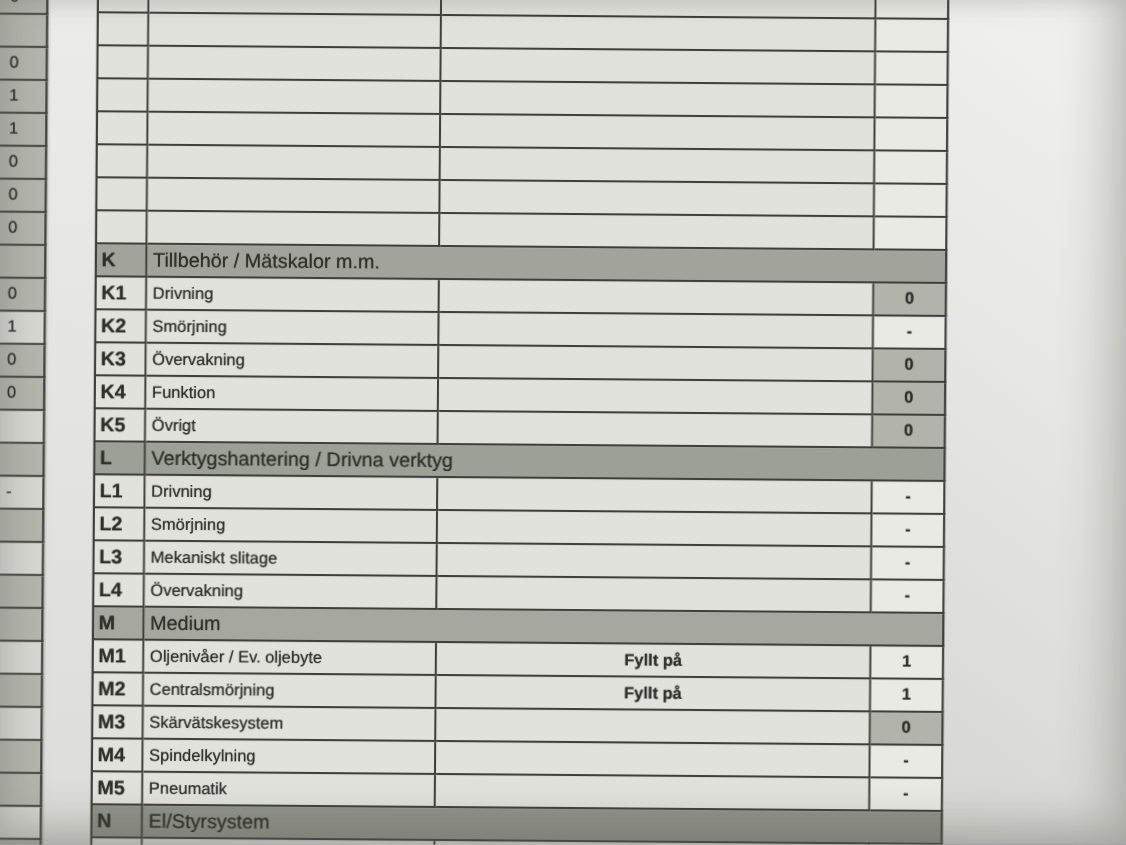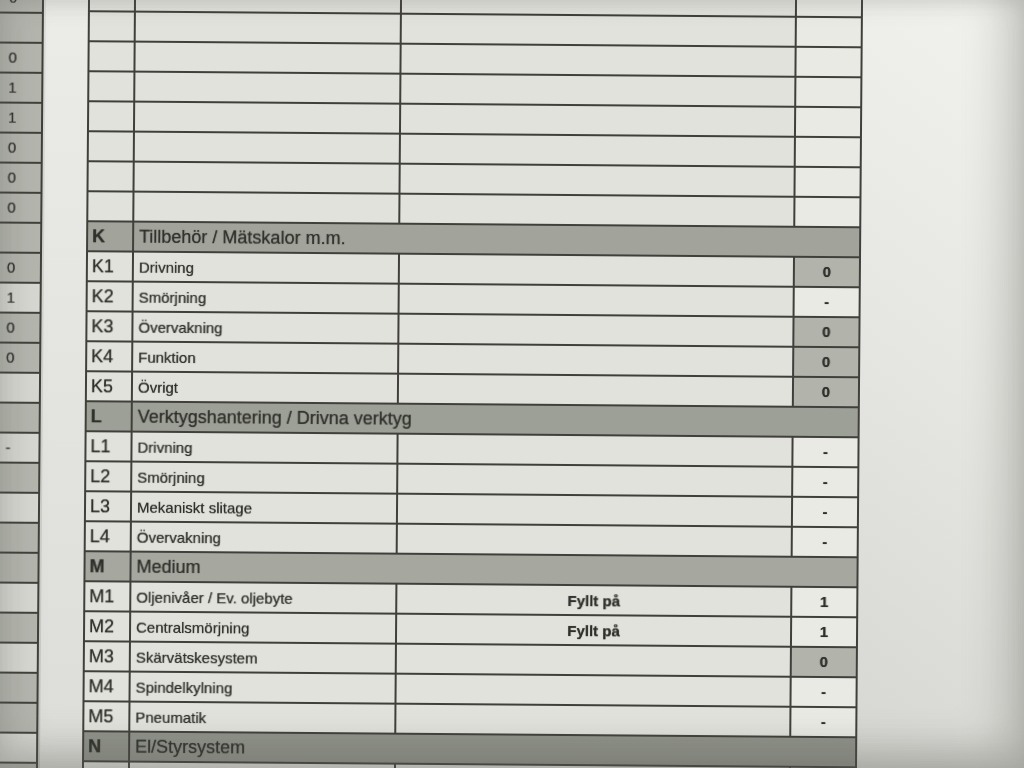--- a/index.html
+++ b/index.html
@@ -26,21 +26,21 @@
   .scell.light{background:#d8d9d3;}
   
   .table{position:absolute;left:88px;top:-20px;border-left:2px solid #403f3b;}
   .row{display:flex;}
   .cell{
     box-sizing:border-box;height:30px;
     border-right:2px solid #403f3b;border-bottom:2px solid #403f3b;
     background:#e1e2dc;overflow:hidden;white-space:nowrap;
   }
   .partial-top .cell{height:32px;}
-  .c-code{width:46px;font-size:18px;line-height:28px;padding-left:4px;}
+  .c-code{width:46px;font-size:18px;line-height:28px;padding-left:4px;font-weight:bold;}
   .c-desc{width:266px;font-size:15px;line-height:29px;padding-left:5px;}
   .c-comment{width:395px;font-size:15px;line-height:29px;font-weight:700;text-align:center;}
   .c-value{width:66px;font-size:15px;line-height:28px;font-weight:700;text-align:center;}
   .c-value.vgray{background:#b2b4ac;}
   .c-value.vlight{background:#e9eae4;}
   .row.header .c-code{font-weight:700;}
   .c-title{width:727px;font-size:18px;line-height:28px;padding-left:5px;}
   
   .vignette{
     position:absolute;inset:0;pointer-events:none;

